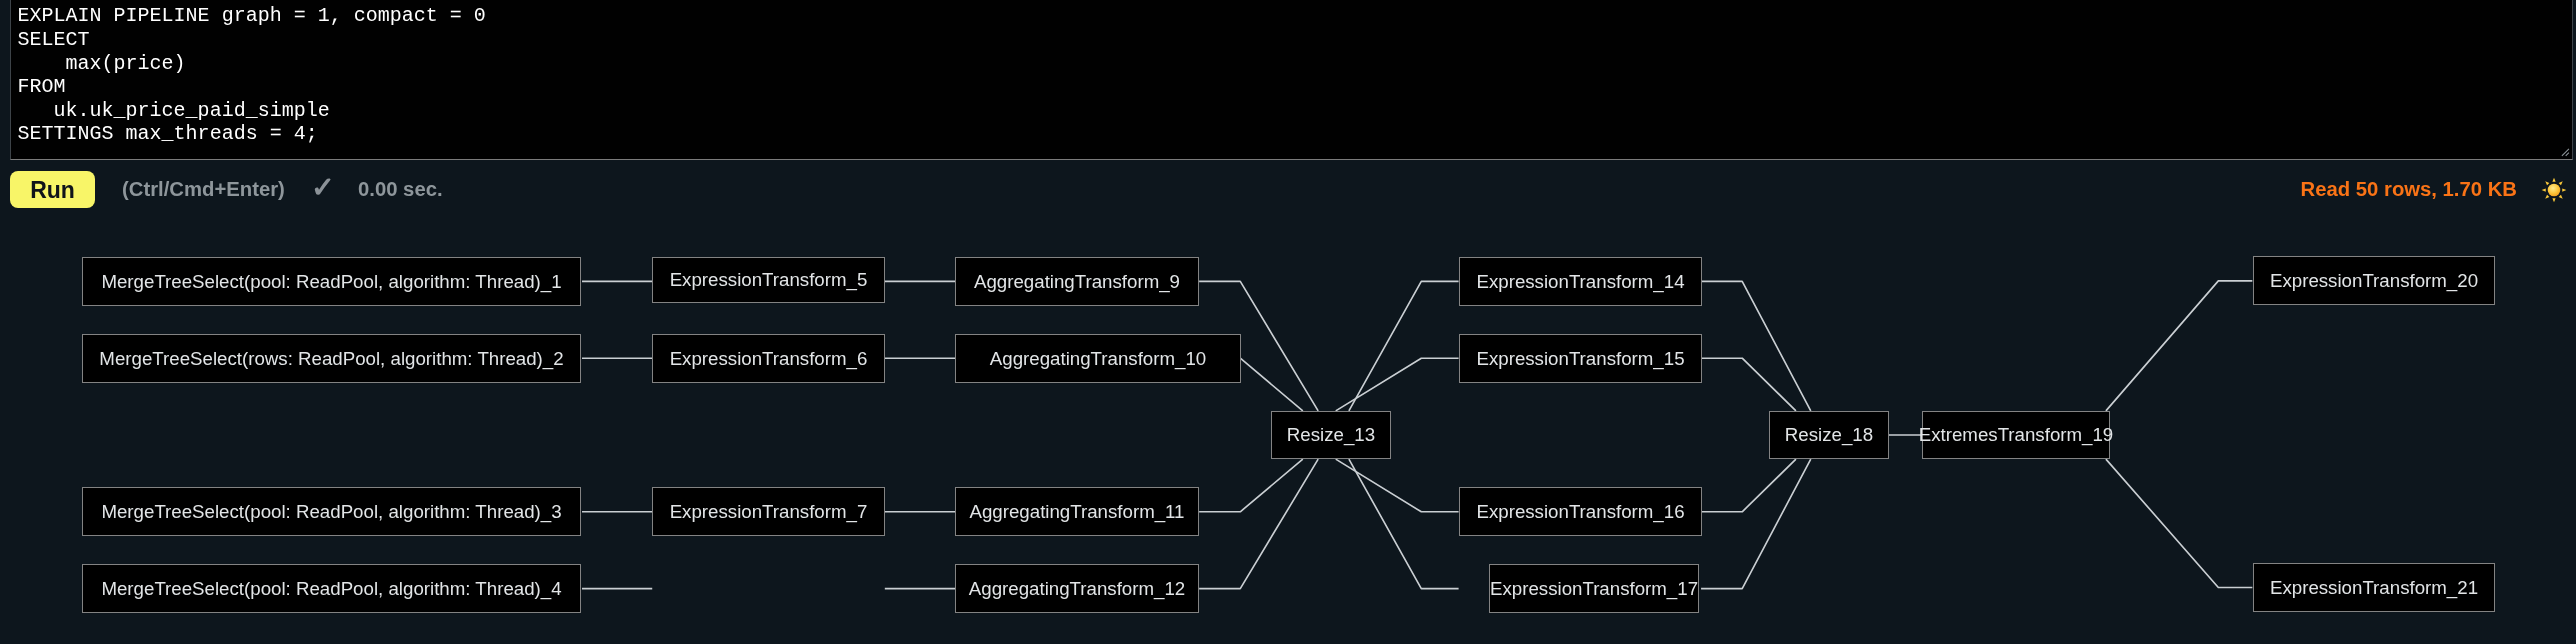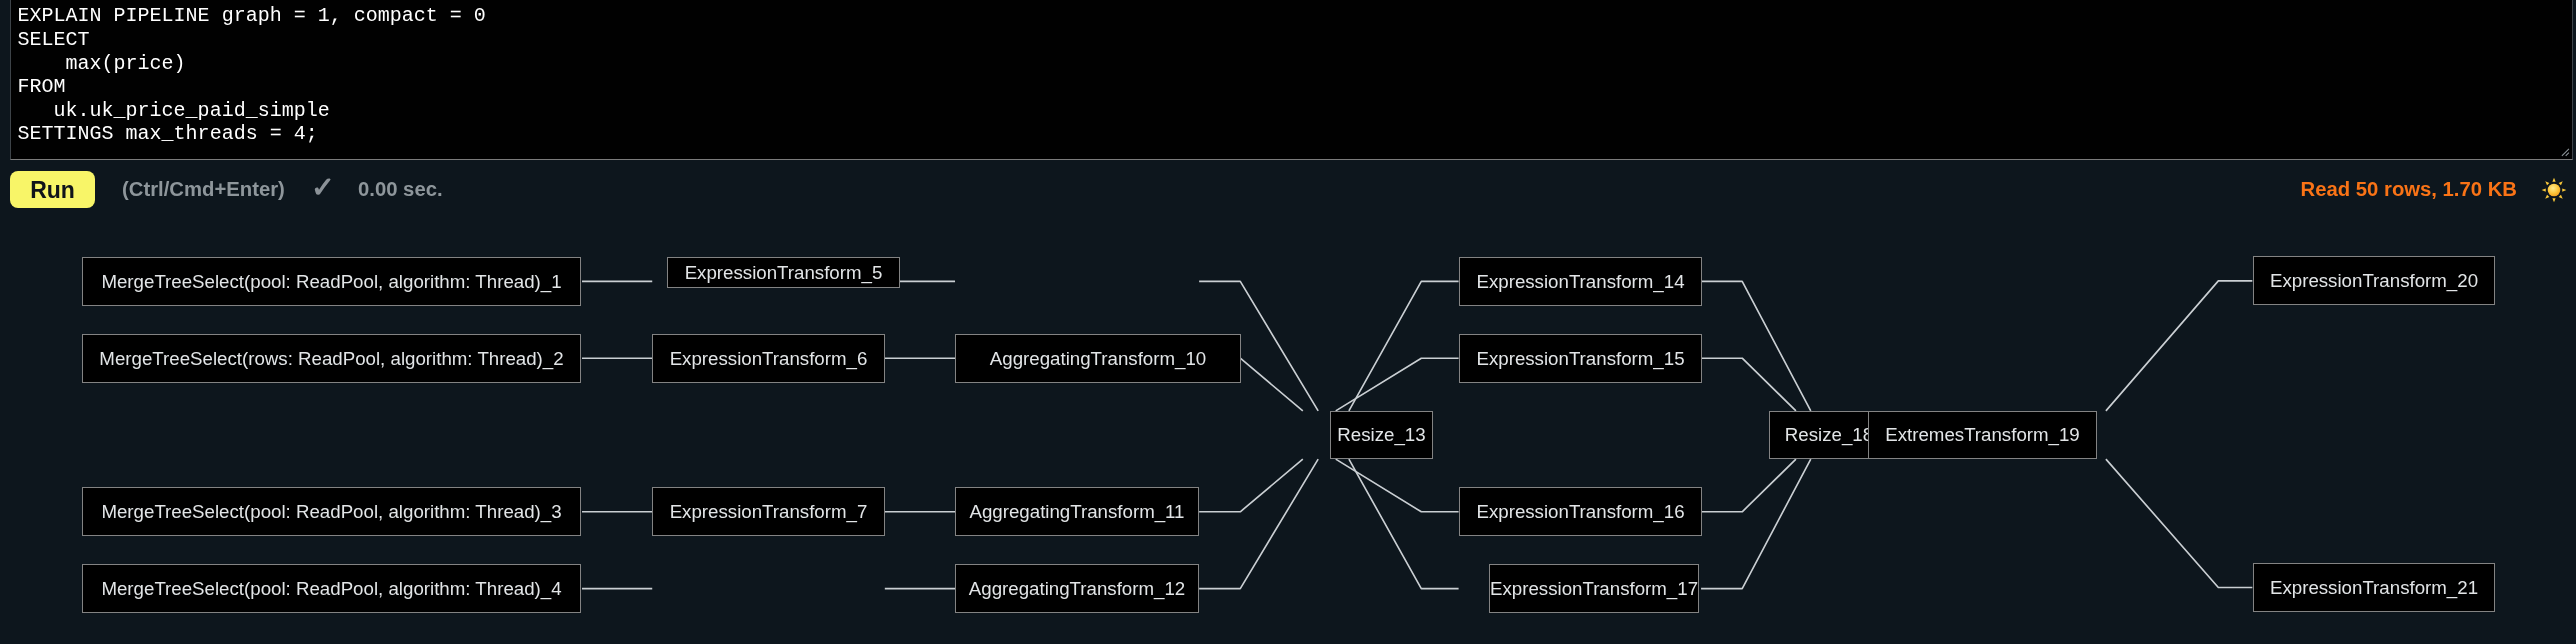--- a/index.html
+++ b/index.html
@@ -147,35 +147,36 @@
       <polyline points="3838,749 4043,512 4105,512"></polyline>
       <polyline points="3838,837 4043,1071 4105,1071"></polyline>
     </g>
   </svg>
 
   <div class="node" style="left:82px;top:257px;width:499px;height:49px">MergeTreeSelect(pool: ReadPool, algorithm: Thread)_1</div>
   <div class="node" style="left:82px;top:334px;width:499px;height:49px">MergeTreeSelect(rows: ReadPool, algorithm: Thread)_2</div>
   <div class="node" style="left:82px;top:487px;width:499px;height:49px">MergeTreeSelect(pool: ReadPool, algorithm: Thread)_3</div>
   <div class="node" style="left:82px;top:564px;width:499px;height:49px">MergeTreeSelect(pool: ReadPool, algorithm: Thread)_4</div>
 
-  <div class="node" style="left:667px;top:257px;width:233px;height:31px">ExpressionTransform_5</div>
+  <div class="node" style="left:652px;top:257px;width:233px;height:46px">ExpressionTransform_5</div>
   <div class="node" style="left:652px;top:334px;width:233px;height:49px">ExpressionTransform_6</div>
   <div class="node" style="left:652px;top:487px;width:233px;height:49px">ExpressionTransform_7</div>
 
+  <div class="node" style="left:955px;top:257px;width:244px;height:49px">AggregatingTransform_9</div>
   <div class="node" style="left:955px;top:334px;width:286px;height:49px">AggregatingTransform_10</div>
   <div class="node" style="left:955px;top:487px;width:244px;height:49px">AggregatingTransform_11</div>
   <div class="node" style="left:955px;top:564px;width:244px;height:49px">AggregatingTransform_12</div>
 
-  <div class="node" style="left:1330px;top:411px;width:103px;height:48px">Resize_13</div>
+  <div class="node" style="left:1271px;top:411px;width:120px;height:48px">Resize_13</div>
 
   <div class="node" style="left:1459px;top:257px;width:243px;height:49px">ExpressionTransform_14</div>
   <div class="node" style="left:1459px;top:334px;width:243px;height:49px">ExpressionTransform_15</div>
   <div class="node" style="left:1459px;top:487px;width:243px;height:49px">ExpressionTransform_16</div>
   <div class="node" style="left:1489px;top:564px;width:210px;height:49px">ExpressionTransform_17</div>
 
   <div class="node" style="left:1769px;top:411px;width:120px;height:48px">Resize_18</div>
-  <div class="node" style="left:1868px;top:411px;width:229px;height:48px">ExtremesTransform_19</div>
+  <div class="node" style="left:1922px;top:411px;width:188px;height:48px">ExtremesTransform_19</div>
 
   <div class="node" style="left:2253px;top:256px;width:242px;height:49px">ExpressionTransform_20</div>
   <div class="node" style="left:2253px;top:563px;width:242px;height:49px">ExpressionTransform_21</div>
 
 </div>
 
 
 </body></html>

